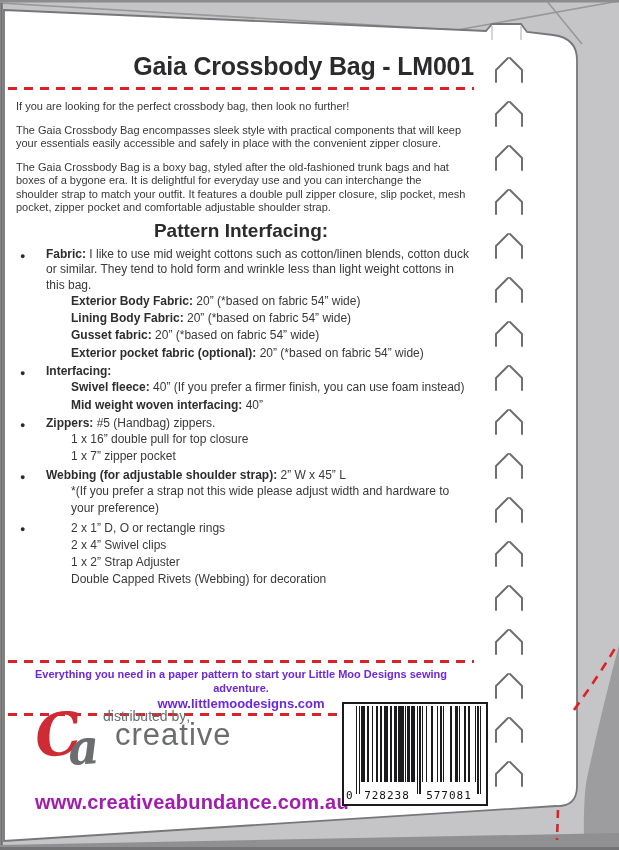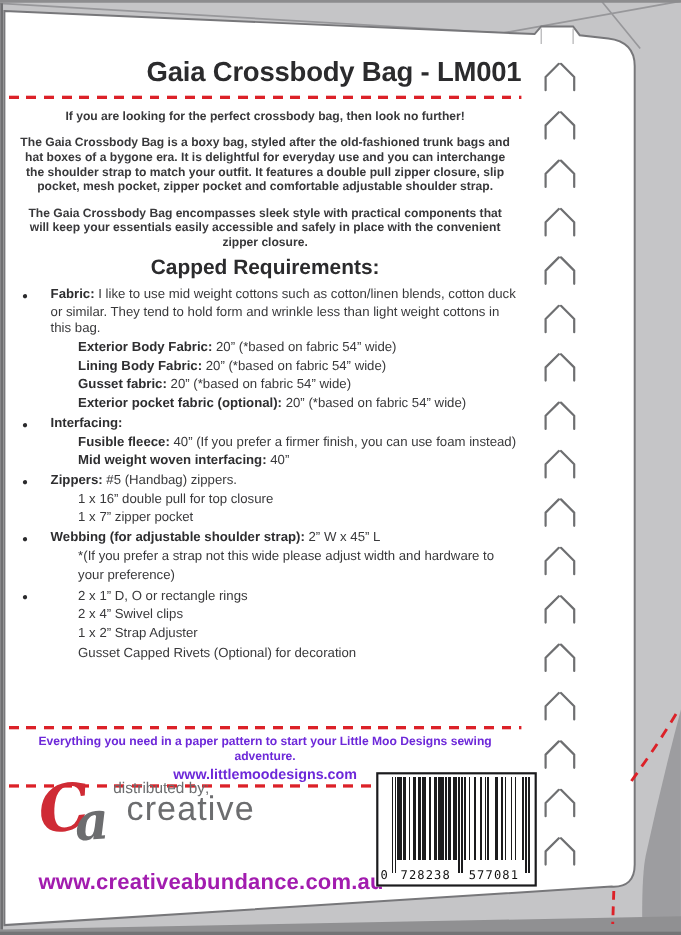--- a/index.html
+++ b/index.html
@@ -17,23 +17,22 @@
   }
   .title{
     font-size:25px;font-weight:bold;text-align:right;
     margin:12px 0 0 0;color:#2b2b2d;letter-spacing:-0.2px;
   }
   .dash{
     height:3px;margin-top:6px;
     background:repeating-linear-gradient(90deg,#dc2128 0 9px,transparent 9px 16px);
   }
   .paras p{
-    font-size:11px;line-height:13.5px;text-align:center;
+    font-size:11px;line-height:13.5px;text-align:left;
     margin:10px 8px 0 8px;
-    font-weight:bold;
   }
   .req-heading{
     font-size:19px;font-weight:bold;text-align:center;
     margin:5px 0 0 0;color:#2b2b2d;
   }
   .req-list{margin-top:5px;}
   .req-item{display:flex;font-size:12px;line-height:15.5px;margin-bottom:2px;}
   .req-item .dot{width:26px;padding-left:12px;font-size:9px;padding-top:2px;color:#2b2b2d;}
   .req-body{flex:1;padding-right:4px;}
   .req-body b{color:#2e2e30;}
@@ -108,40 +107,40 @@
 
   <path d="M574,710 Q600,674 617,645" stroke="#dc2128" stroke-width="2.6" stroke-dasharray="9,7" fill="none"></path>
   <path d="M558,810 L557,840" stroke="#dc2128" stroke-width="2.6" stroke-dasharray="8,6" fill="none"></path>
 </svg>
 
 <div class="content">
   <div class="title">Gaia Crossbody Bag - LM001</div>
   <div class="dash"></div>
   <div class="paras" id="paragraphs">
       <p>If you are looking for the perfect crossbody bag, then look no further!</p>
+      <p>The Gaia Crossbody Bag encompasses sleek style with practical components that will keep your essentials easily accessible and safely in place with the convenient zipper closure.</p>
       <p>The Gaia Crossbody Bag is a boxy bag, styled after the old-fashioned trunk bags and hat boxes of a bygone era. It is delightful for everyday use and you can interchange the shoulder strap to match your outfit. It features a double pull zipper closure, slip pocket, mesh pocket, zipper pocket and comfortable adjustable shoulder strap.</p>
-      <p>The Gaia Crossbody Bag encompasses sleek style with practical components that will keep your essentials easily accessible and safely in place with the convenient zipper closure.</p>
     </div>
-  <div class="req-heading">Capped Requirements:</div>
+  <div class="req-heading">Pattern Interfacing:</div>
   <div class="req-list" id="req-list">
       <div class="req-item">
         <span class="dot">●</span>
         <div class="req-body">
           <div class="req-lead"><b>Fabric:</b> I like to use mid weight cottons such as cotton/linen blends, cotton duck or similar. They tend to hold form and wrinkle less than light weight cottons in this bag.</div>
           <div class="req-sub"><b>Exterior Body Fabric:</b> 20” (*based on fabric 54” wide)</div>
           <div class="req-sub"><b>Lining Body Fabric:</b> 20” (*based on fabric 54” wide)</div>
           <div class="req-sub"><b>Gusset fabric:</b> 20” (*based on fabric 54” wide)</div>
           <div class="req-sub"><b>Exterior pocket fabric (optional):</b> 20” (*based on fabric 54” wide)</div>
         </div>
       </div>
       <div class="req-item">
         <span class="dot">●</span>
         <div class="req-body">
           <div class="req-lead"><b>Interfacing:</b></div>
-          <div class="req-sub"><b>Fusible fleece:</b> 40” (If you prefer a firmer finish, you can use foam instead)</div>
+          <div class="req-sub"><b>Swivel fleece:</b> 40” (If you prefer a firmer finish, you can use foam instead)</div>
           <div class="req-sub"><b>Mid weight woven interfacing:</b> 40”</div>
         </div>
       </div>
       <div class="req-item">
         <span class="dot">●</span>
         <div class="req-body">
           <div class="req-lead"><b>Zippers:</b> #5 (Handbag) zippers.</div>
           <div class="req-sub">1 x 16” double pull for top closure</div>
           <div class="req-sub">1 x 7” zipper pocket</div>
         </div>
@@ -152,21 +151,21 @@
           <div class="req-lead"><b>Webbing (for adjustable shoulder strap):</b> 2” W x 45” L</div>
           <div class="req-sub">*(If you prefer a strap not this wide please adjust width and hardware to your preference)</div>
         </div>
       </div>
       <div class="req-item">
         <span class="dot">●</span>
         <div class="req-body">
           <div class="req-sub">2 x 1” D, O or rectangle rings</div>
           <div class="req-sub">2 x 4” Swivel clips</div>
           <div class="req-sub">1 x 2” Strap Adjuster</div>
-          <div class="req-sub">Gusset Capped Rivets (Optional) for decoration</div>
+          <div class="req-sub">Double Capped Rivets (Webbing) for decoration</div>
         </div>
       </div>
     </div>
 </div>
 
 <div class="footer">
   <div class="dash first"></div>
   <div class="f1">Everything you need in a paper pattern to start your Little Moo Designs sewing adventure.</div>
   <div class="f2">www.littlemoodesigns.com</div>
   <div class="dash"></div>

